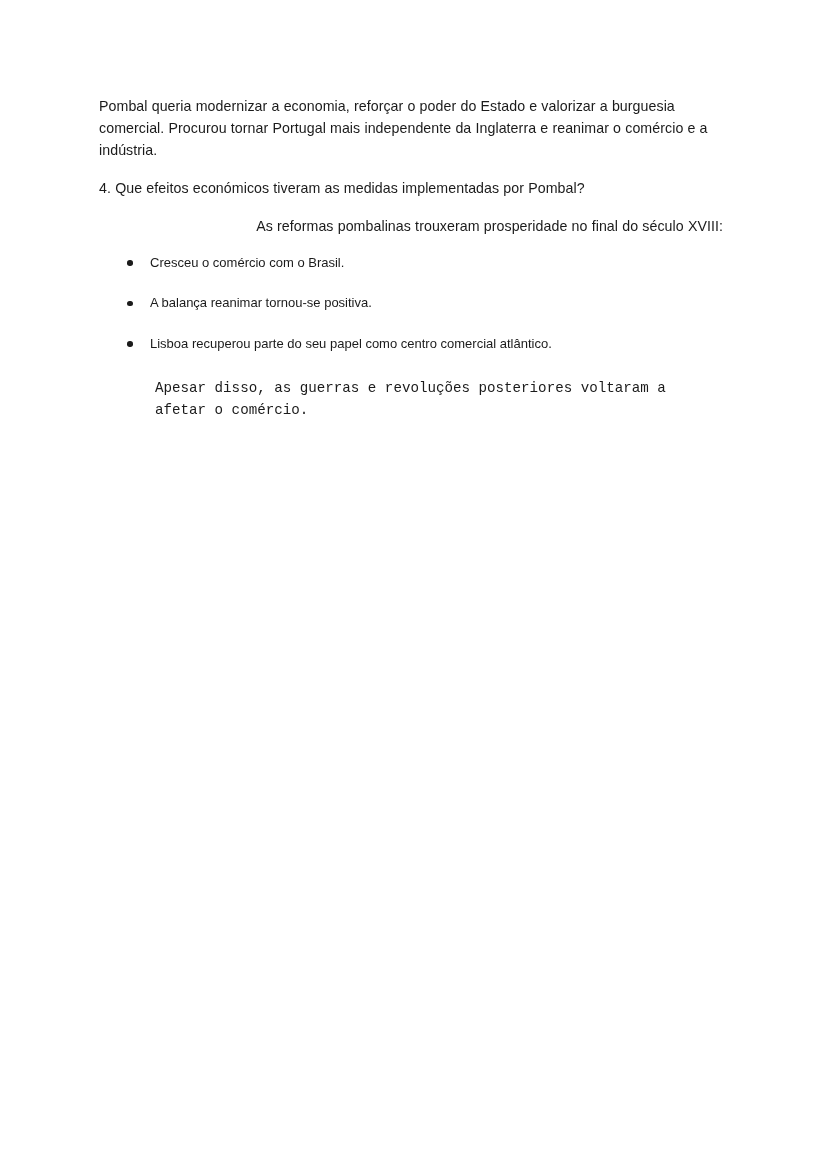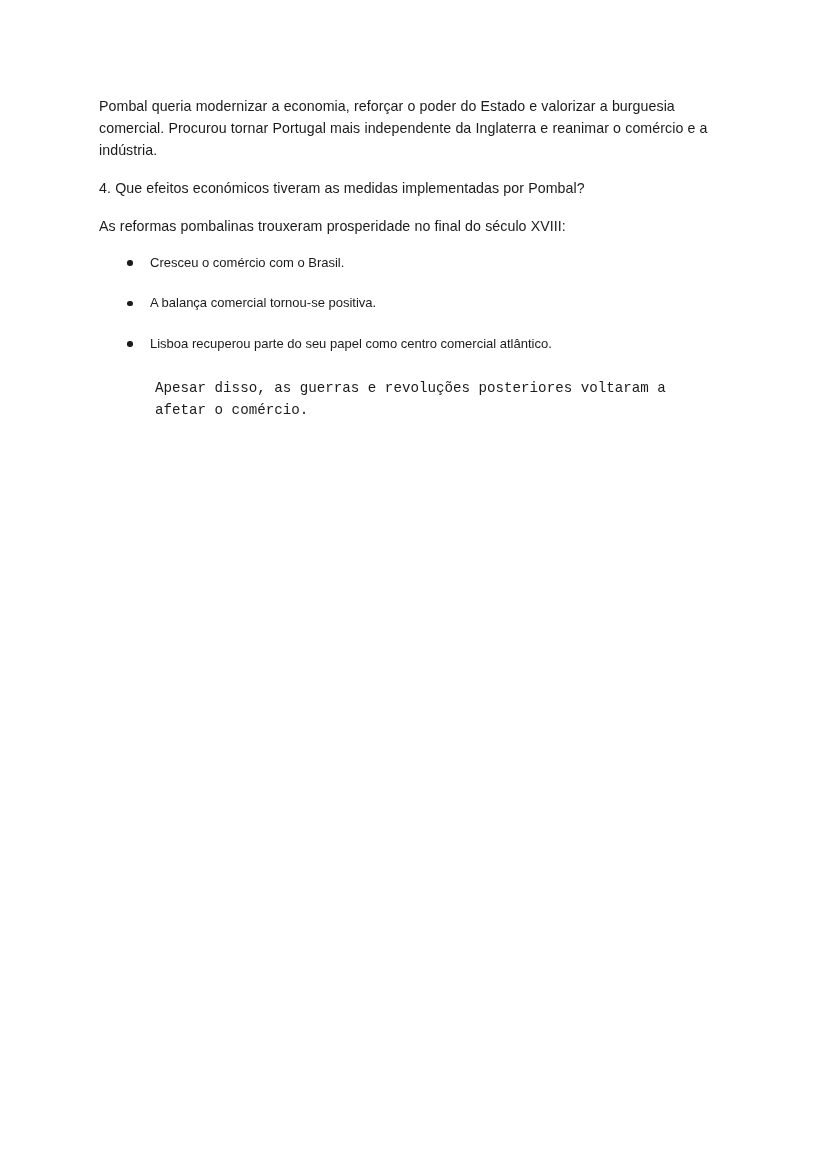--- a/index.html
+++ b/index.html
@@ -35,20 +35,21 @@
     word-spacing: 0.01em;
   }
   .para.intro {
     margin-bottom: 17px;
   }
   .para.question {
     margin-bottom: 16px;
   }
   .para.lead {
     margin-bottom: 14px;
+    text-align: right;
   }
   ul.bullets {
     list-style: none;
     margin: 0;
     padding: 0;
   }
   ul.bullets li.bullet-item {
     position: relative;
     padding-left: 51px;
     margin: 0 0 18.5px 0;
@@ -90,21 +91,21 @@
 
     <p class="para lead">As reformas pombalinas trouxeram prosperidade no final do século XVIII:</p>
 
     <ul class="bullets">
       <li class="bullet-item">
         <span class="bullet-marker"></span>
         <span class="bullet-text">Cresceu o comércio com o Brasil.</span>
       </li>
       <li class="bullet-item">
         <span class="bullet-marker"></span>
-        <span class="bullet-text">A balança comercial tornou-se positiva.</span>
+        <span class="bullet-text">A balança reanimar tornou-se positiva.</span>
       </li>
       <li class="bullet-item">
         <span class="bullet-marker"></span>
         <span class="bullet-text">Lisboa recuperou parte do seu papel como centro comercial atlântico.</span>
       </li>
     </ul>
 
     <div class="closing-wrap">
       <p class="closing">Apesar disso, as guerras e revoluções posteriores voltaram a afetar o comércio.</p>
     </div>

